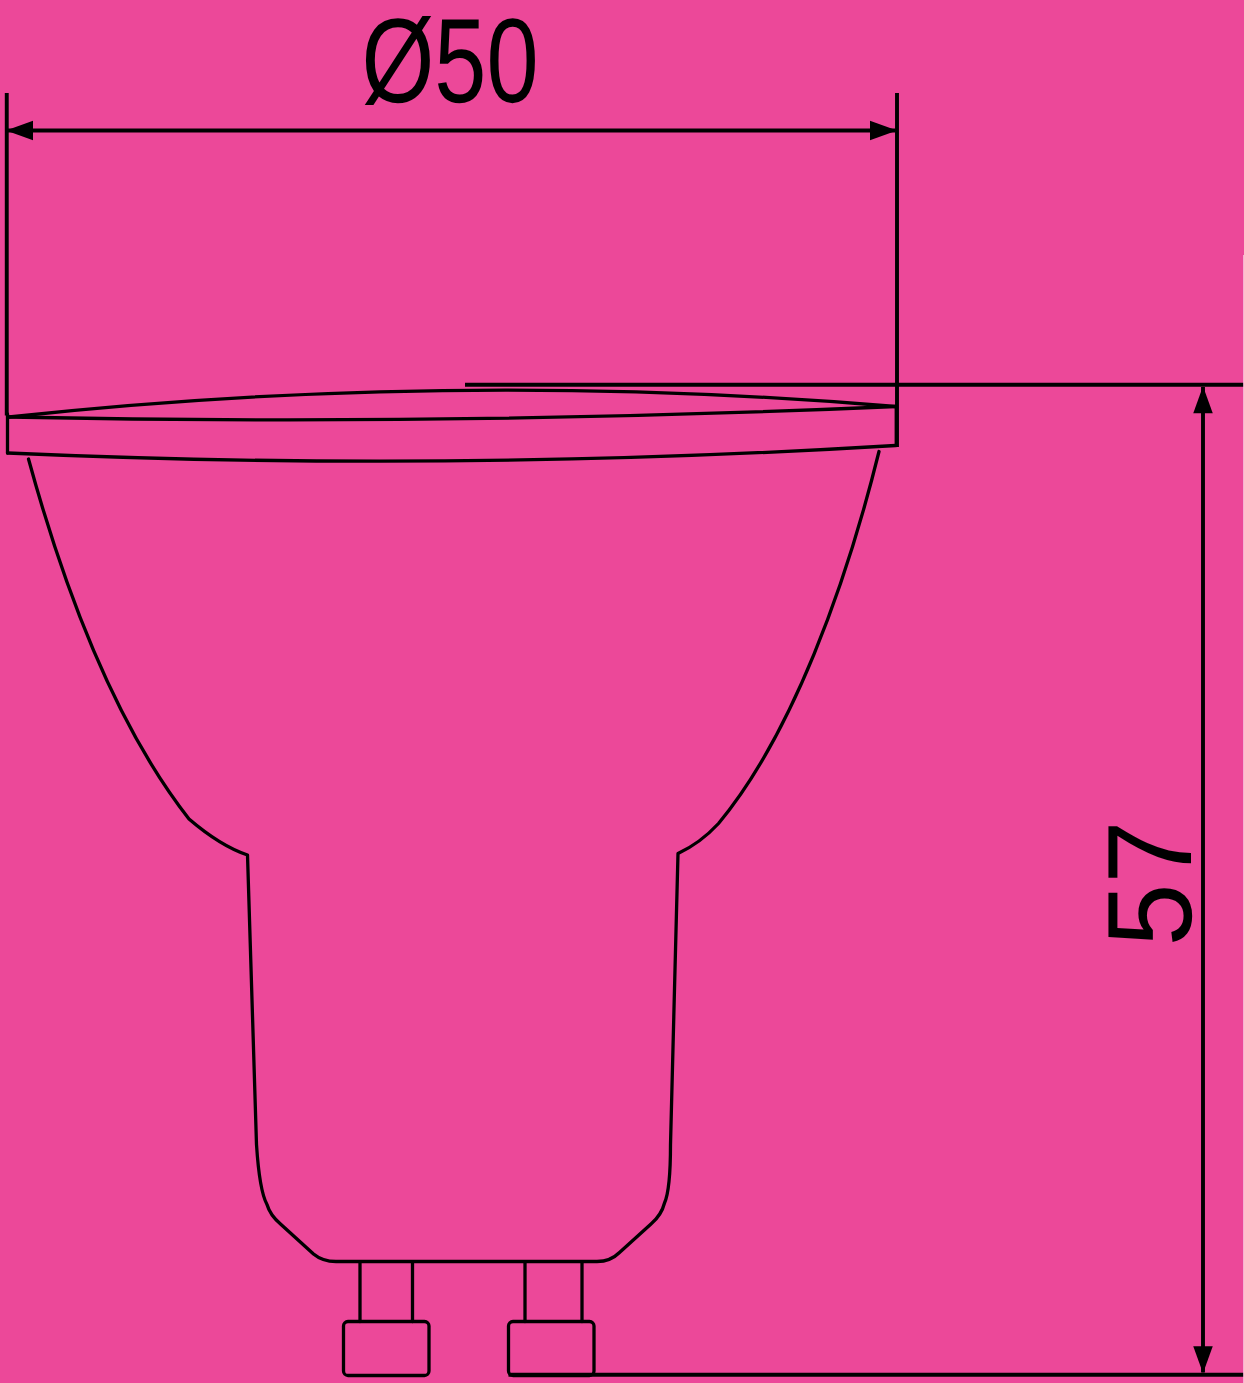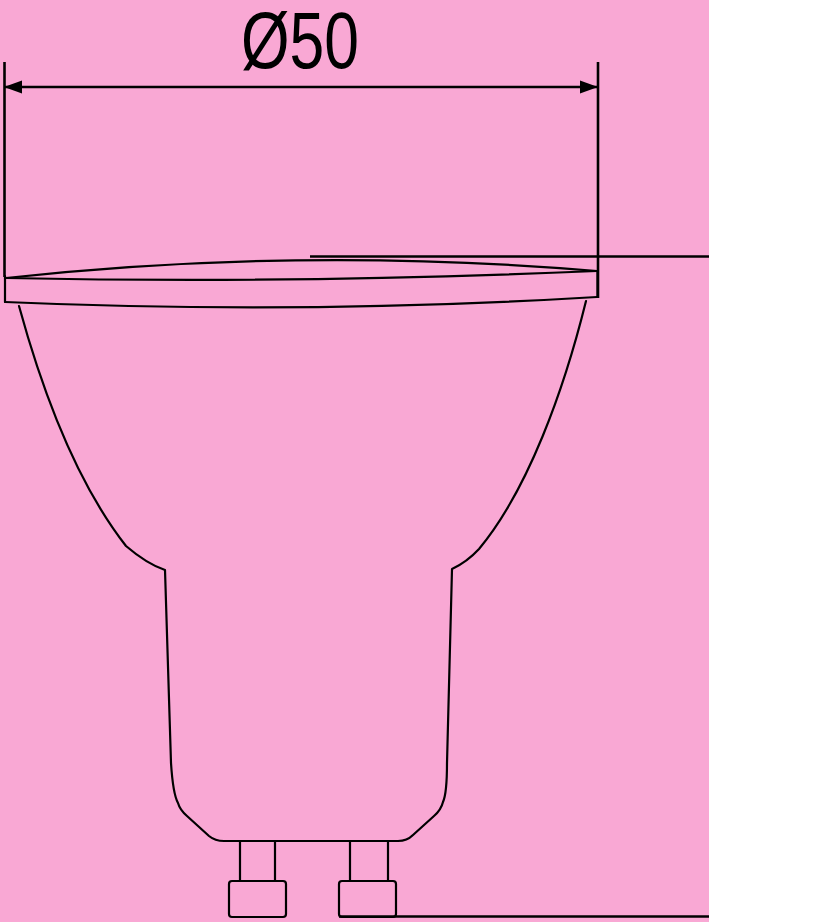--- a/index.html
+++ b/index.html
@@ -2,23 +2,23 @@
 <html><head>
 <meta charset="utf-8">
 <style>
   html, body {
     margin: 0;
     padding: 0;
     background: #ffffff;
   }
   .canvas {
     position: relative;
-    width: 709px;
+    width: 829px;
     height: 922px;
-    background: #f9a8d4;
+    background: #ec4899;
     overflow: hidden;
     font-family: "Liberation Sans", sans-serif;
   }
   svg { display: block; }
   .outline {
     fill: none;
     stroke: #000000;
     stroke-width: 2.2;
     stroke-linejoin: round;
     stroke-linecap: round;

